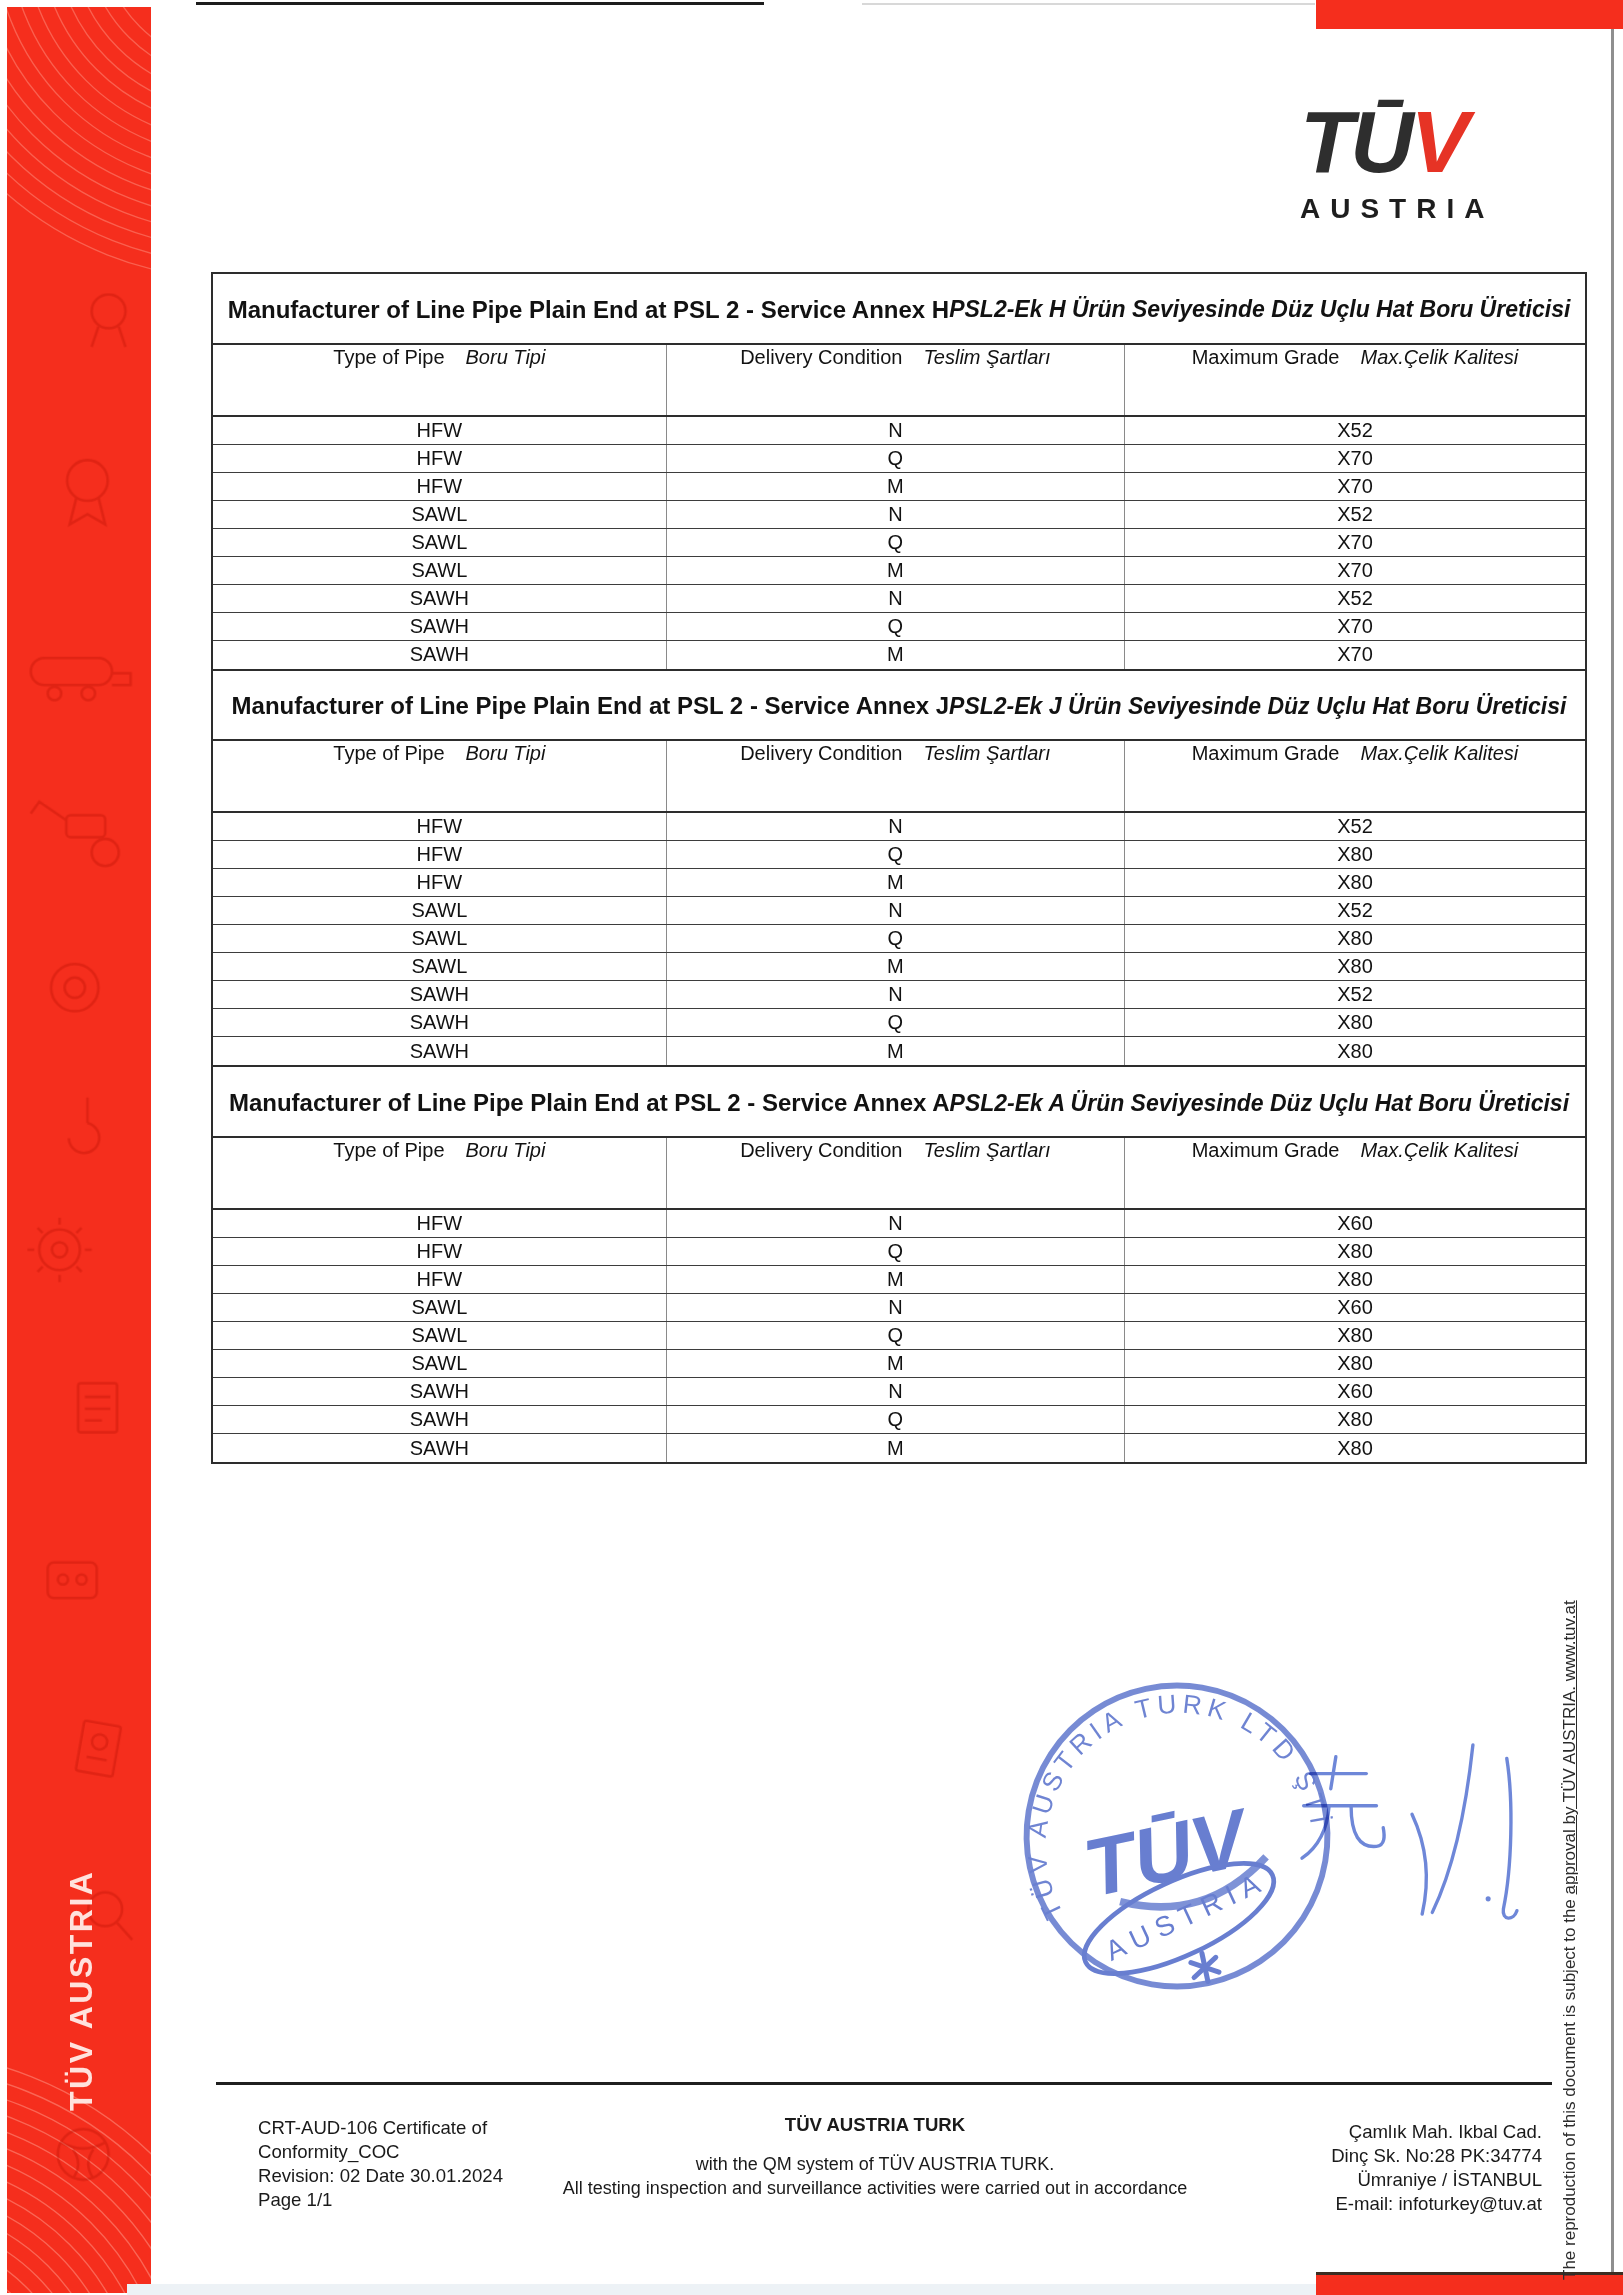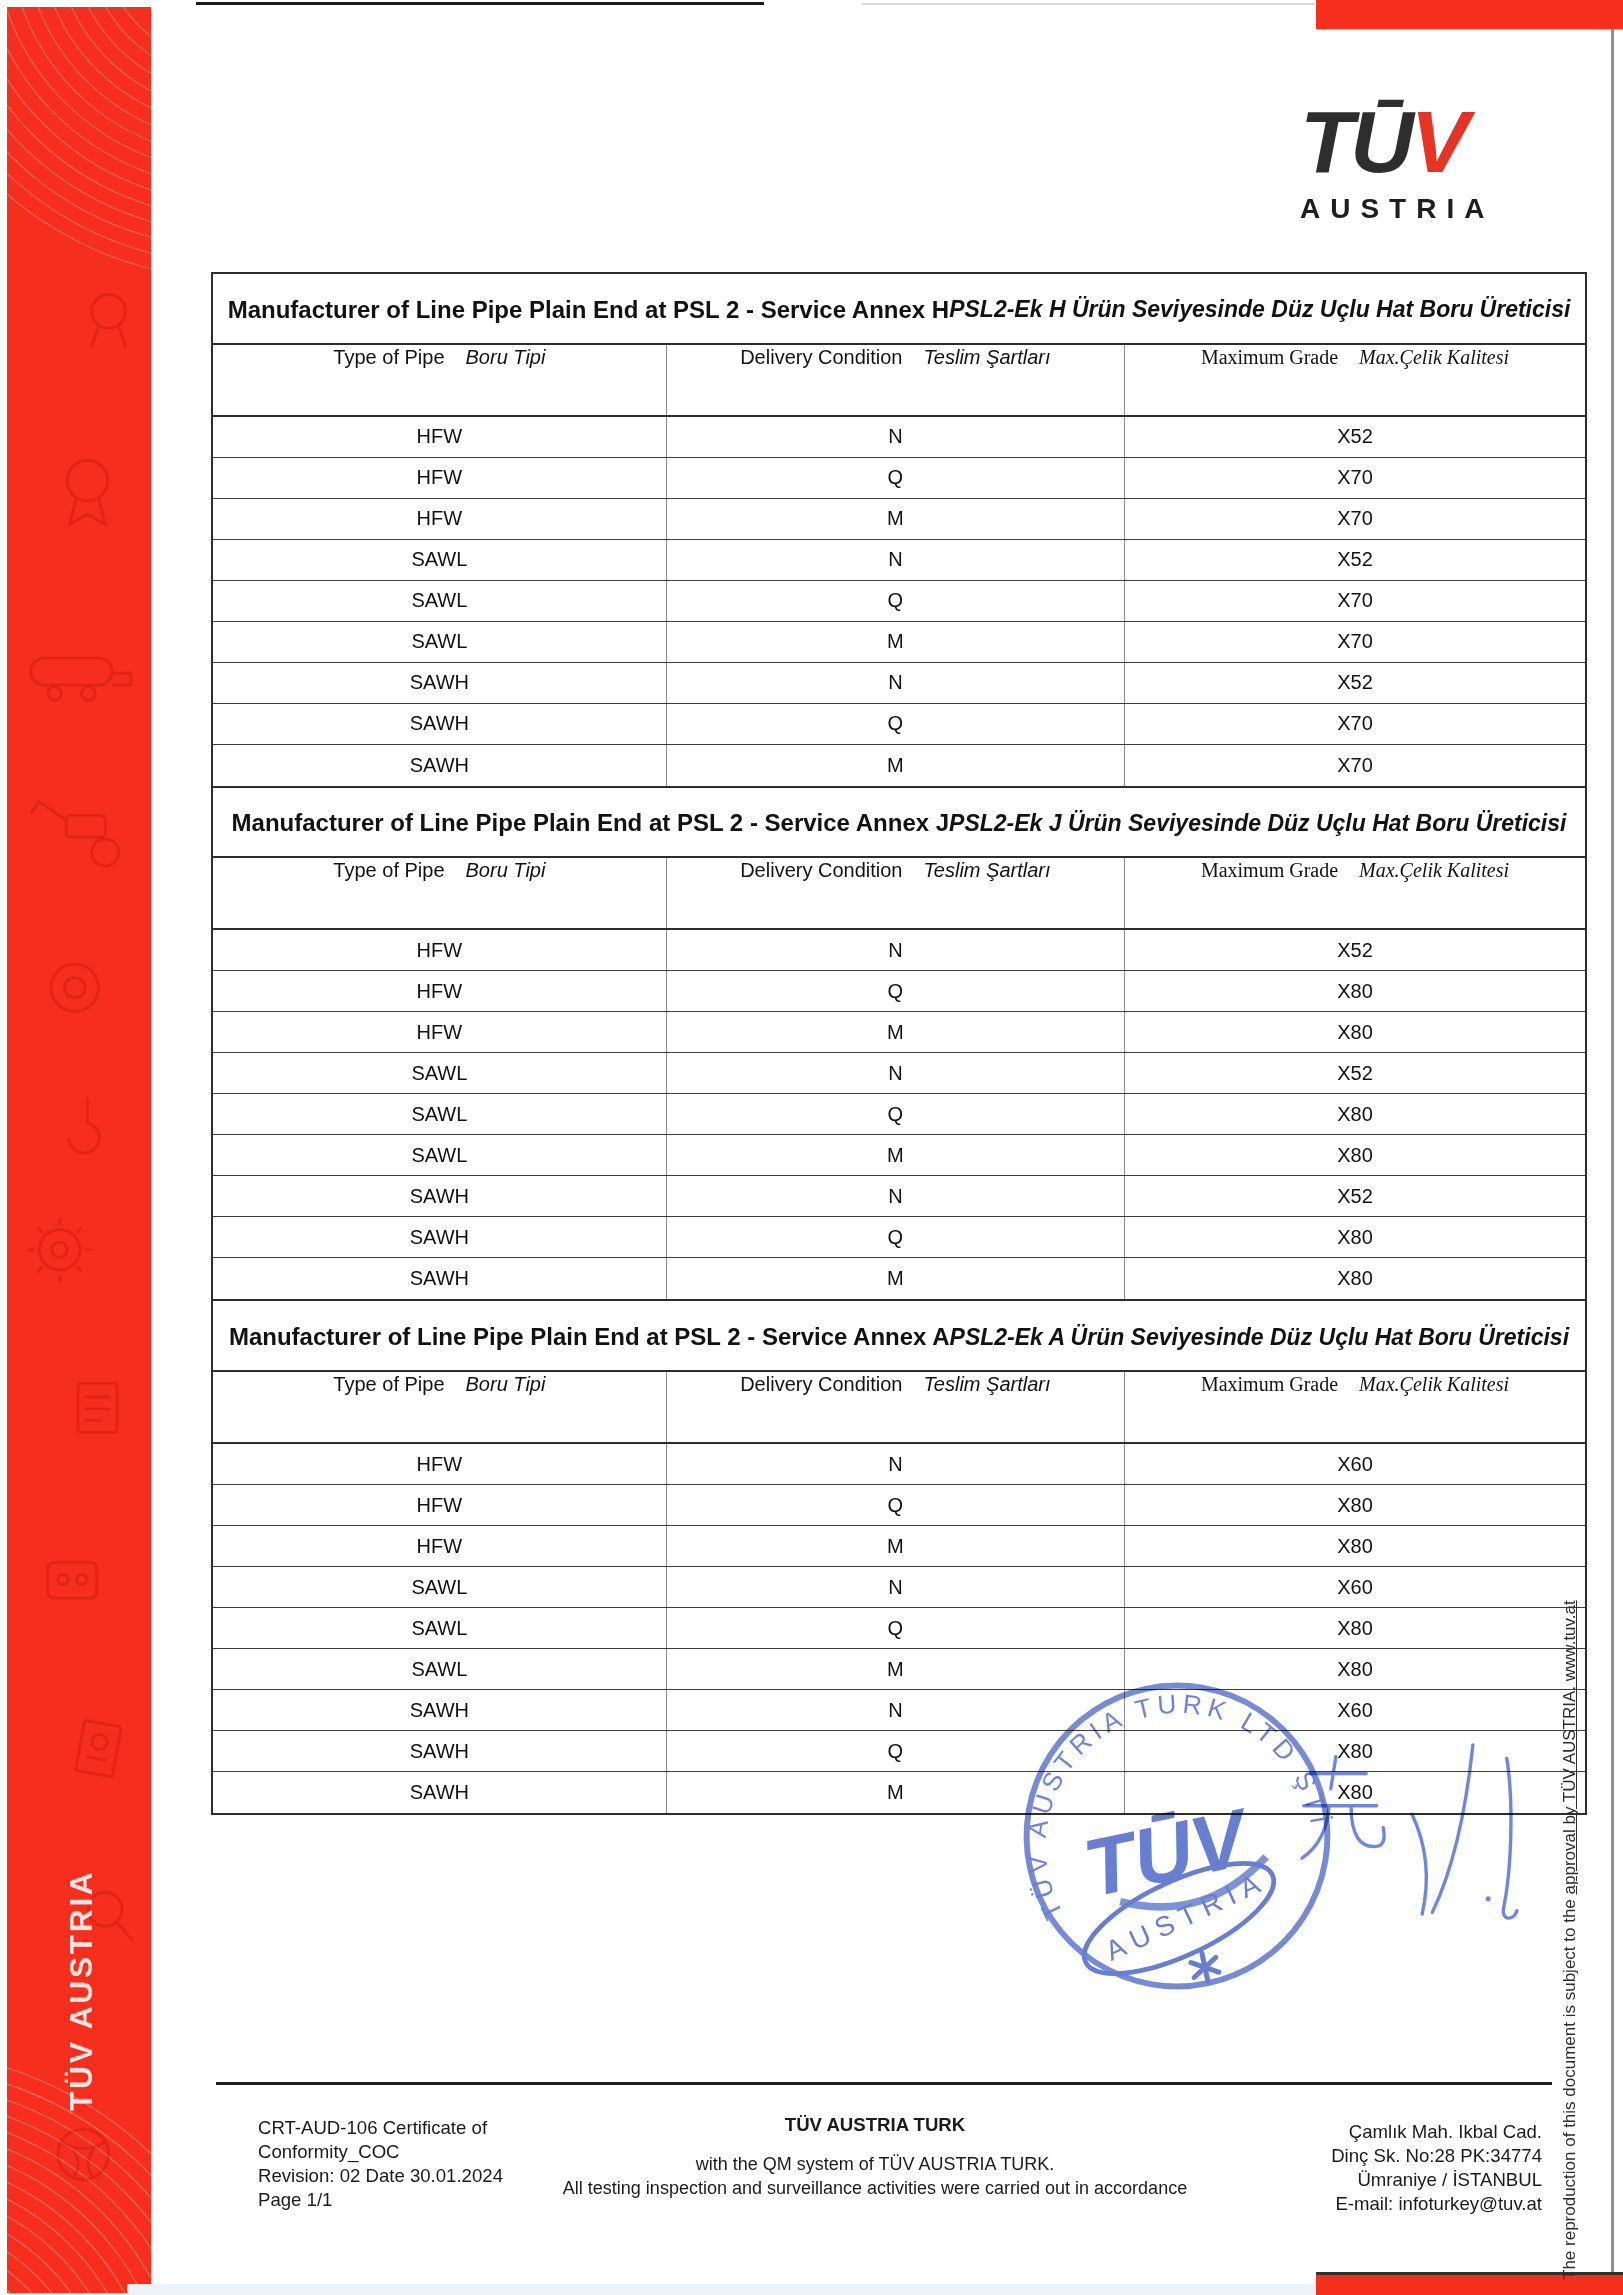--- a/index.html
+++ b/index.html
@@ -35,25 +35,25 @@
   .annex-table{box-sizing:border-box;}
   .annex-table + .annex-table{border-top:2.5px solid #2d2d2d;}
   .title-band{height:67px;border-bottom:2.5px solid #2d2d2d;box-sizing:content-box;
               display:flex;flex-direction:row;justify-content:center;align-items:center;padding-top:1.7px;}
   .tbl-title{font-size:24px;font-weight:bold;line-height:29px;}
   .tbl-subtitle{font-size:23px;font-weight:bold;font-style:italic;line-height:28px;}
   .cols-header{height:70px;border-bottom:2.5px solid #2d2d2d;display:flex;}
   .hcol{display:flex;flex-direction:row;justify-content:center;align-items:flex-start;box-sizing:border-box;}
   .hcol:nth-child(1){flex:0 0 33.0%;}
   .hcol:nth-child(2){flex:0 0 33.4%;}
-  .hcol:nth-child(3){flex:0 0 33.6%;font-family:Liberation Serif, serif;}
+  .hcol:nth-child(3){flex:0 0 33.6%;}
   .hcol + .hcol{border-left:1.7px solid #8a8a8a;}
   .hcol .en{font-size:20px;line-height:25px;}
   .hcol .tr{font-size:20px;font-style:italic;line-height:25px;margin-left:21px;}
-  .trow{height:41px;border-bottom:1.7px solid #3d3d3d;display:flex;box-sizing:border-box;}
+  .trow{height:28px;border-bottom:1.7px solid #3d3d3d;display:flex;box-sizing:border-box;}
   .annex-table .rows .trow:last-child{border-bottom:none;}
   .tcell{display:flex;align-items:center;justify-content:center;font-size:20px;box-sizing:border-box;}
   .tcell:nth-child(1){flex:0 0 33.0%;}
   .tcell:nth-child(2){flex:0 0 33.4%;}
   .tcell:nth-child(3){flex:0 0 33.6%;}
   .tcell + .tcell{border-left:1.7px solid #8a8a8a;}
 
   
   .footer-sep{position:absolute;left:216px;top:2082px;width:1336px;height:3.4px;background:#1f1f1f;}
   .footer-left{position:absolute;left:258px;top:2116px;width:355px;font-size:18.6px;line-height:24px;color:#1a1a1a;}

